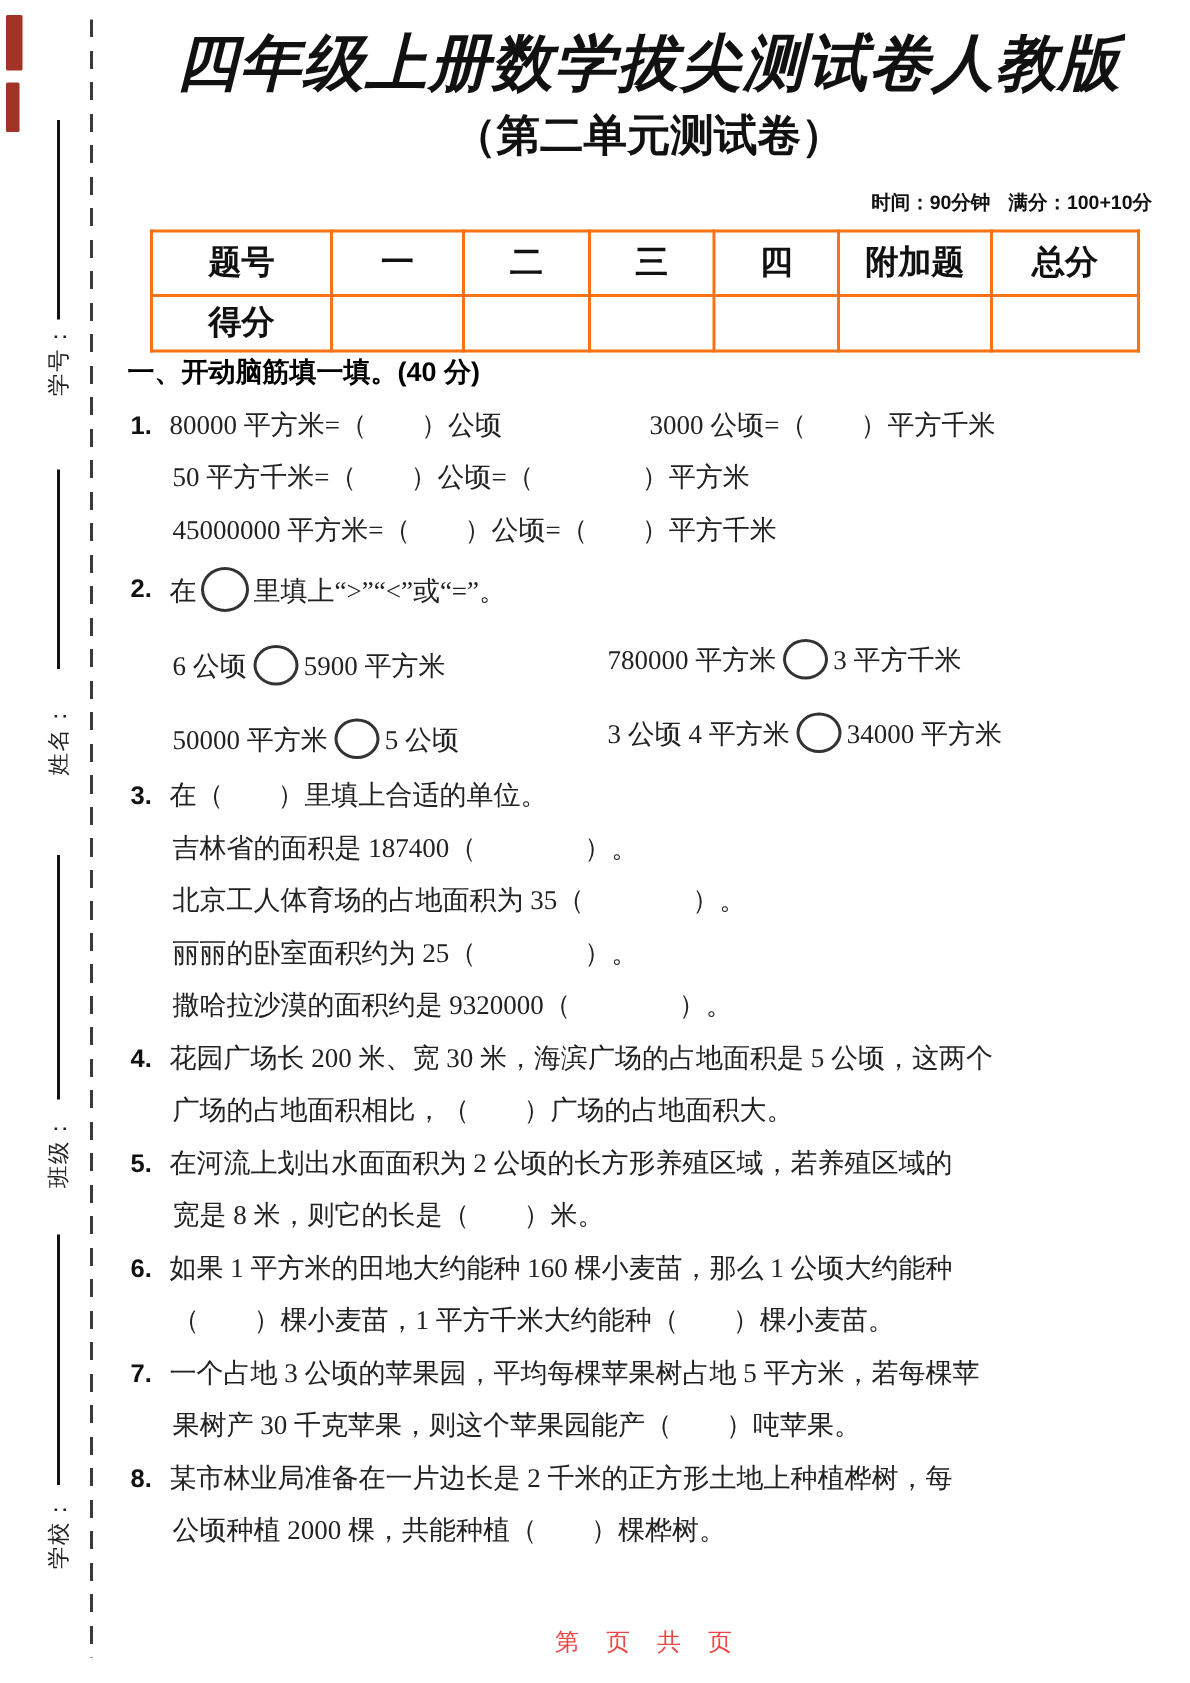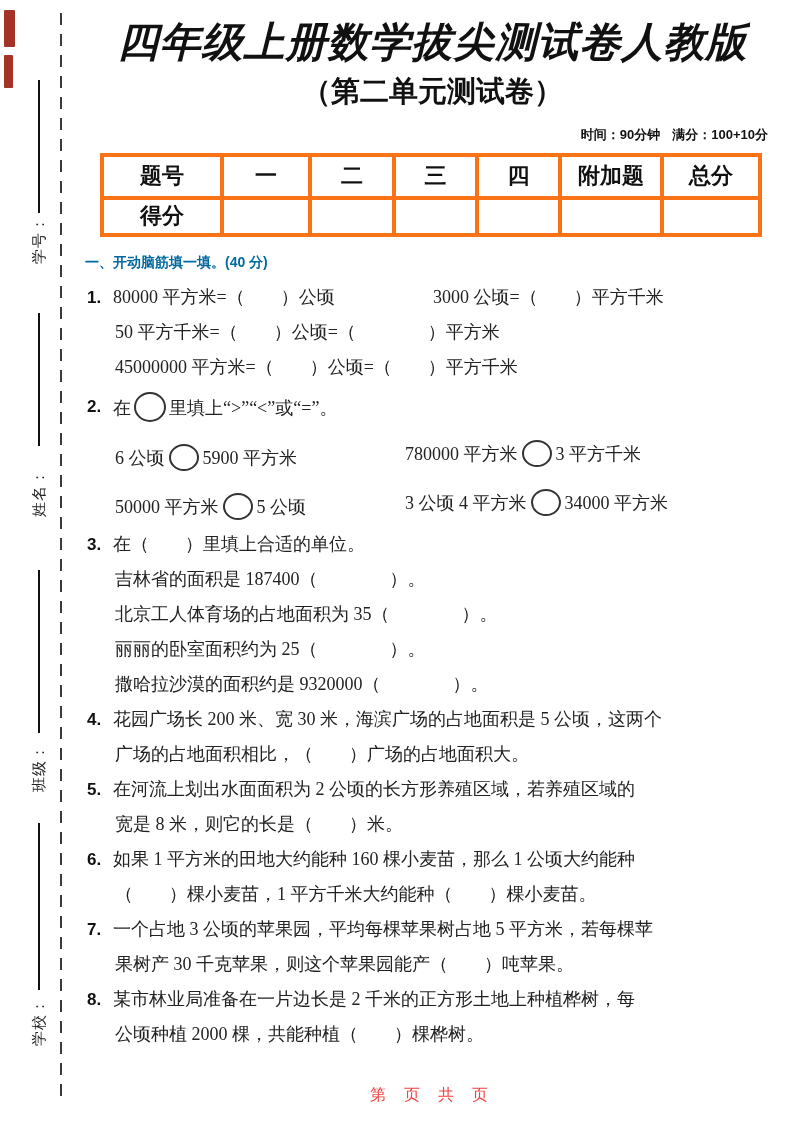--- a/index.html
+++ b/index.html
@@ -42,29 +42,29 @@
   .meta {
     margin-top:18px; text-align:right; padding-right:12px;
     font-family:"Liberation Sans","DejaVu Sans",sans-serif; font-size:13px; font-weight:bold; color:#111;
   }
   .meta .gap { display:inline-block; width:12px; }
   
   .score-table {
     margin:9px 0 0 15px; border-collapse:collapse; table-layout:fixed; width:658px;
   }
   .score-table td {
-    border:4px solid #f97316; text-align:center; vertical-align:middle;
+    border:2px solid #f97316; text-align:center; vertical-align:middle;
     font-size:22px; font-weight:bold; color:#111;
   }
   .score-table tr.head-row td { height:43px; }
   .score-table tr.score-row td { height:37px;border-radius:7px; }
   
   .sec-heading {
-    margin-top:14px; font-family:"Liberation Sans","DejaVu Sans",sans-serif;
-    font-size:14px; font-weight:900; color:#0369a1; line-height:22px;
+    margin-top:2px; font-family:"Liberation Sans","DejaVu Sans",sans-serif;
+    font-size:18px; font-weight:900; color:#000000; line-height:22px;
   }
   .qarea { font-size:18px; color:#222; }
   .q-line { margin-top:14px; line-height:21px; display:flex; align-items:baseline; }
   .q-num {
     flex:0 0 28px; padding-left:2px; font-family:"Liberation Sans","DejaVu Sans",sans-serif;
     font-weight:900; font-size:17px; color:#111;
   }
   .q-cont { padding-left:30px; }
   .pw320 { display:inline-block; min-width:320px; }
   .pcell  { display:inline-block; min-width:290px;margin-top:8px; }

